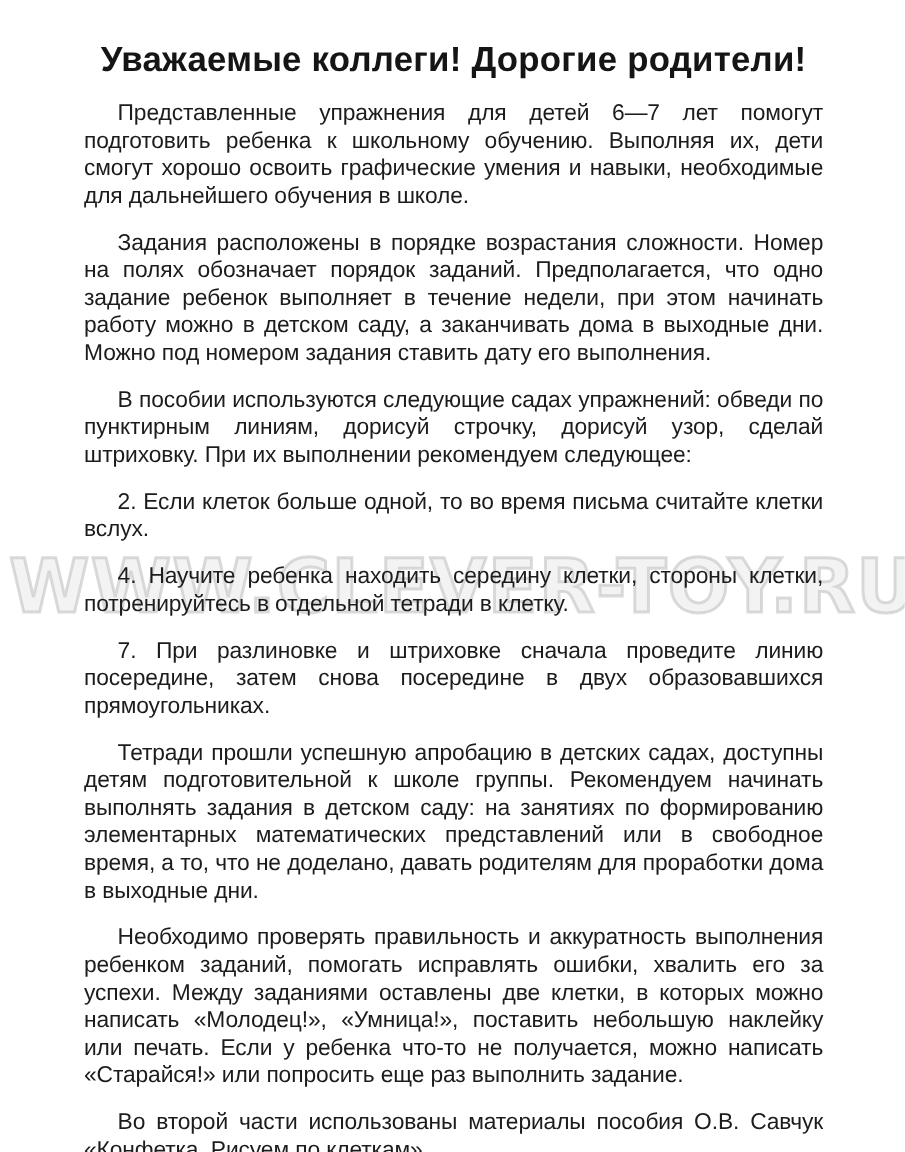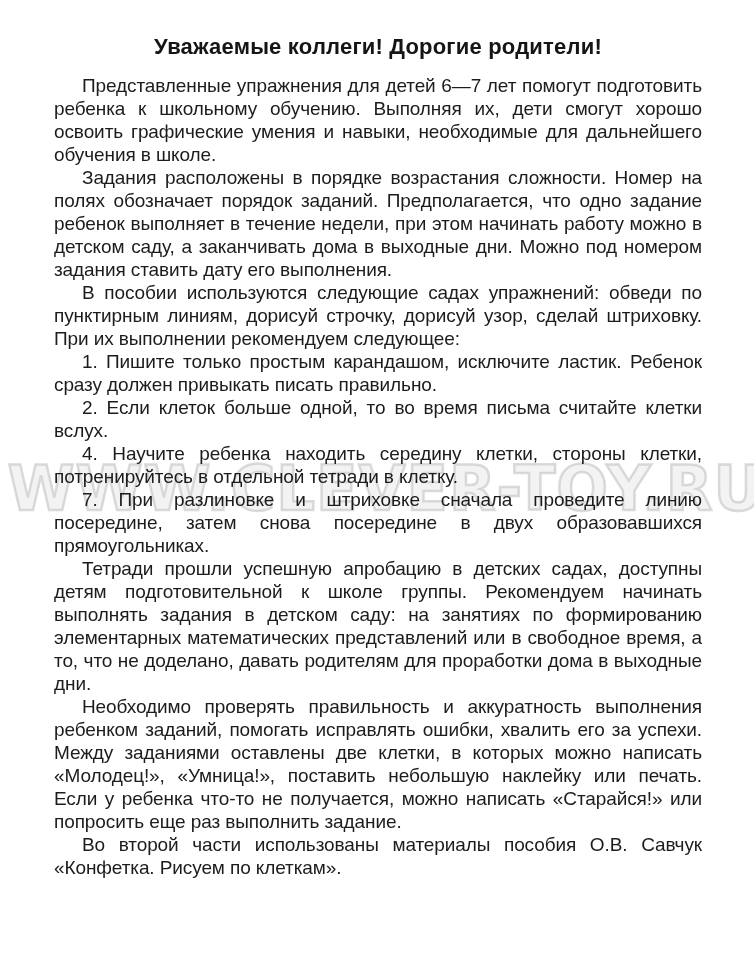--- a/index.html
+++ b/index.html
@@ -15,29 +15,29 @@
     overflow: hidden;
     font-family: "Liberation Sans", "DejaVu Sans", sans-serif;
     color: #1c1c1c;
   }
   .content {
     position: relative;
     z-index: 2;
     padding: 34px 52px 0 54px;
   }
   .title {
-    font-size: 22px;
+    font-size: 29px;
     font-weight: bold;
     text-align: center;
     letter-spacing: 0.2px;
     margin: 0 0 14px 0;
     color: #151515;
   }
   .para {
-    margin: 0;
+    margin: 16px;
     font-size: 19px;
     line-height: 23px;
     text-align: justify;
     text-indent: 28px;
     letter-spacing: -0.1px;
     color: #1c1c1c;
   }
   .watermark {
     position: absolute;
     z-index: 1;
@@ -65,21 +65,20 @@
 
   <div class="watermark">WWW.CLEVER-TOY.RU</div>
 
   <div class="content">
 
     <h1 class="title">Уважаемые коллеги! Дорогие родители!</h1>
 
     <p class="para">Представленные упражнения для детей 6—7 лет помогут подготовить ребенка к школьному обучению. Выполняя их, дети смогут хорошо освоить графические умения и навыки, необходимые для дальнейшего обучения в школе.</p>
     <p class="para">Задания расположены в порядке возрастания сложности. Номер на полях обозначает порядок заданий. Предполагается, что одно задание ребенок выполняет в течение недели, при этом начинать работу можно в детском саду, а заканчивать дома в выходные дни. Можно под номером задания ставить дату его выполнения.</p>
     <p class="para">В пособии используются следующие садах упражнений: обведи по пунктирным линиям, дорисуй строчку, дорисуй узор, сделай штриховку. При их выполнении рекомендуем следующее:</p>
-    <p class="para">1. Пишите только простым карандашом, исключите ластик. Ребенок сразу должен привыкать писать правильно.</p>
     <p class="para">2. Если клеток больше одной, то во время письма считайте клетки вслух.</p>
     <p class="para">4. Научите ребенка находить середину клетки, стороны клетки, потренируйтесь в отдельной тетради в клетку.</p>
     <p class="para">7. При разлиновке и штриховке сначала проведите линию посередине, затем снова посередине в двух образовавшихся прямоугольниках.</p>
     <p class="para">Тетради прошли успешную апробацию в детских садах, доступны детям подготовительной к школе группы. Рекомендуем начинать выполнять задания в детском саду: на занятиях по формированию элементарных математических представлений или в свободное время, а то, что не доделано, давать родителям для проработки дома в выходные дни.</p>
     <p class="para">Необходимо проверять правильность и аккуратность выполнения ребенком заданий, помогать исправлять ошибки, хвалить его за успехи. Между заданиями оставлены две клетки, в которых можно написать «Молодец!», «Умница!», поставить небольшую наклейку или печать. Если у ребенка что-то не получается, можно написать «Старайся!» или попросить еще раз выполнить задание.</p>
     <p class="para">Во второй части использованы материалы пособия О.В. Савчук «Конфетка. Рисуем по клеткам».</p>
 
   </div>
 </div>
 

